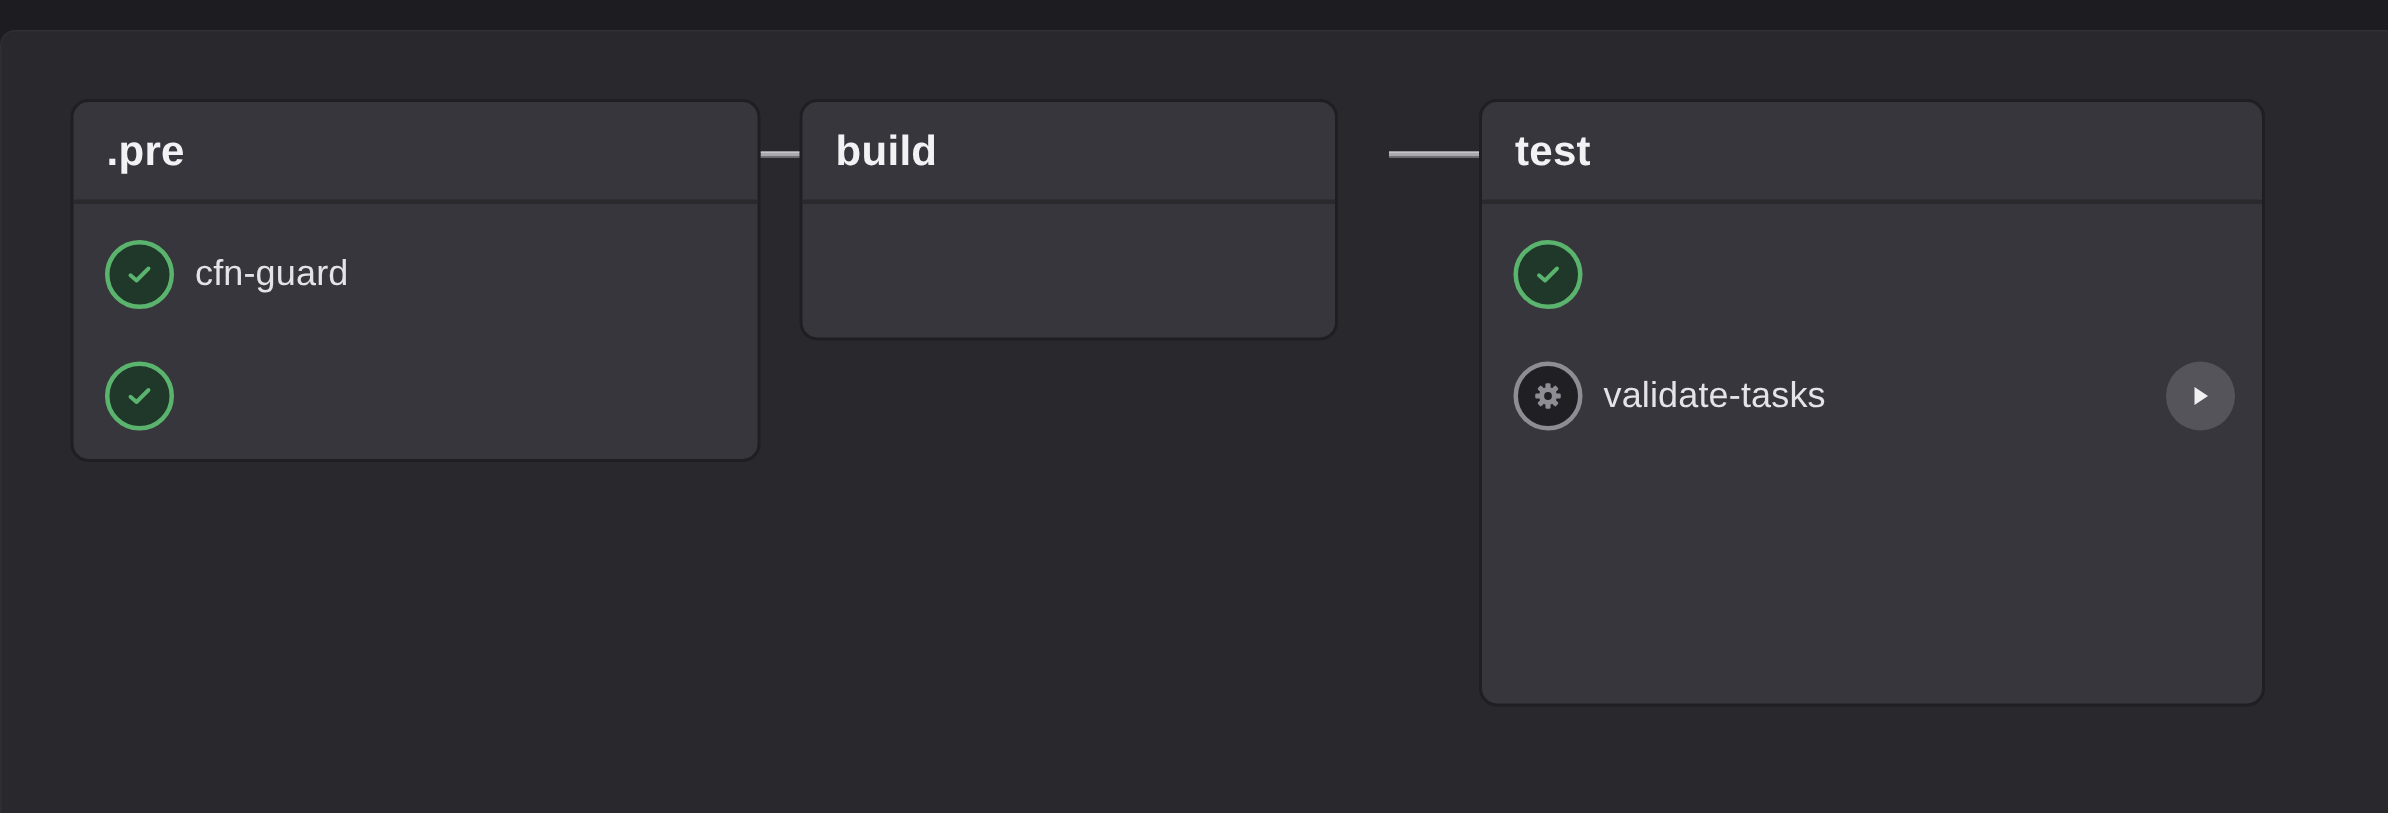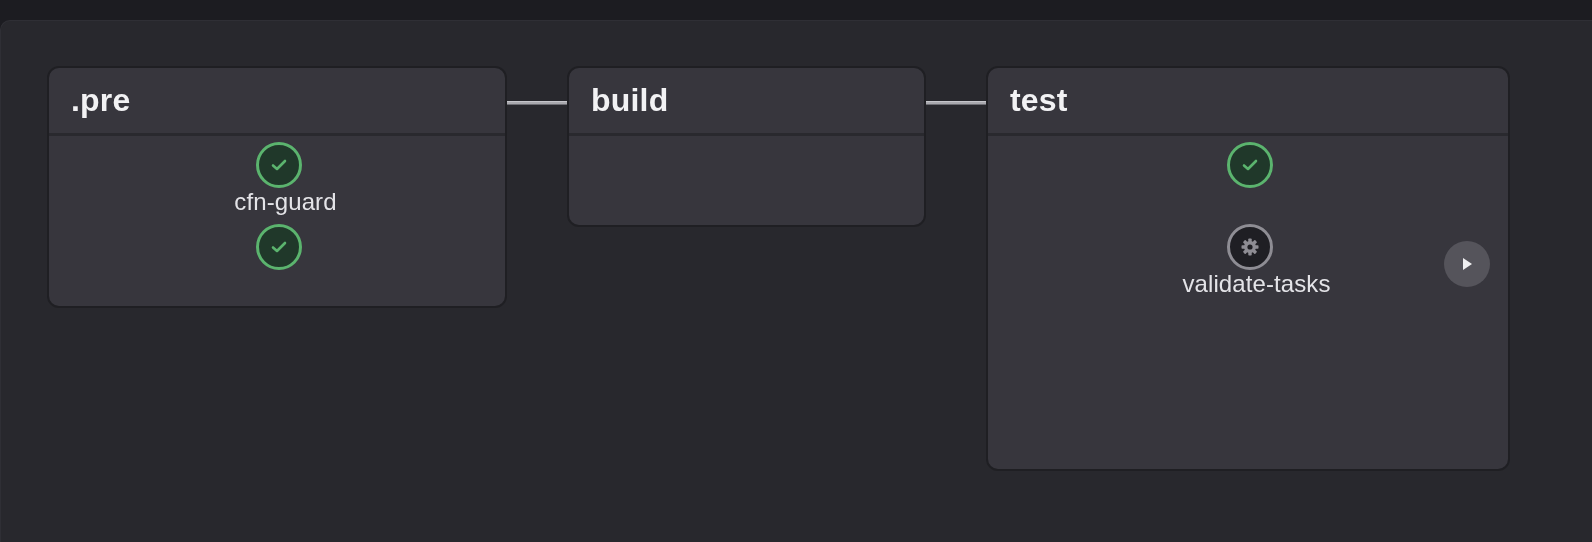--- a/index.html
+++ b/index.html
@@ -12,25 +12,25 @@
       border-left: 1px solid #2f2f35; border-top: 1px solid #2f2f35;
     }
     .stage {
       position: absolute; background: #37363d; border-radius: 12px;
       border: 2px solid #1f1f23; overflow: hidden;
     }
     .stage-header {
       height: 68px; padding-left: 22px; display: flex; align-items: center;
       border-bottom: 3px solid #29292e;
     }
-    .stage-title { color: #f2f2f4; font-weight: bold; font-size: 32px; letter-spacing: 0.2px; }
+    .stage-title { color: #f2f2f4; font-weight: bold; font-size: 28px; letter-spacing: 0.2px; }
     .jobs { padding-top: 6px; }
     .job {
       height: 81.5px; display: flex; align-items: center; padding-left: 21px; padding-right: 18px;
-      position: relative; cursor: pointer; flex-direction: column;
+      position: relative; cursor: pointer;
     }
     .status-icon {
       width: 46px; height: 46px; border-radius: 50%; flex: 0 0 46px;
       display: flex; align-items: center; justify-content: center;
     }
     .status-success { border: 3px solid #5bb46e; background: #20382a; }
     .status-manual { border: 3px solid #8e8d94; background: #1f1f24; }
     .job-name { color: #e4e4e8; font-size: 24px; margin-left: 14px; letter-spacing: 0.1px; }
     .play-btn {
       position: absolute; right: 18px; top: 50%; transform: translateY(-50%);
@@ -68,21 +68,21 @@
       <div class="job">
         <span class="status-icon status-success">
           <svg width="16" height="14" viewBox="0 0 16 14">
               <path d="M2 7.5 L6 11 L14 3" fill="none" stroke="#5bb46e" stroke-width="2.6" stroke-linecap="round" stroke-linejoin="round"></path>
             </svg>
         </span>
       </div>
     </div>
   </div>
 
-  <div class="stage" style="left:566px; top:45px; width:359px; height:161px;">
+  <div class="stage" style="left:532px; top:45px; width:359px; height:161px;">
     <div class="stage-header">
       <span class="stage-title">build</span>
     </div>
   </div>
 
   <div class="stage" style="left:985px; top:45px; width:524px; height:405px;">
     <div class="stage-header">
       <span class="stage-title">test</span>
     </div>
     <div class="jobs">

